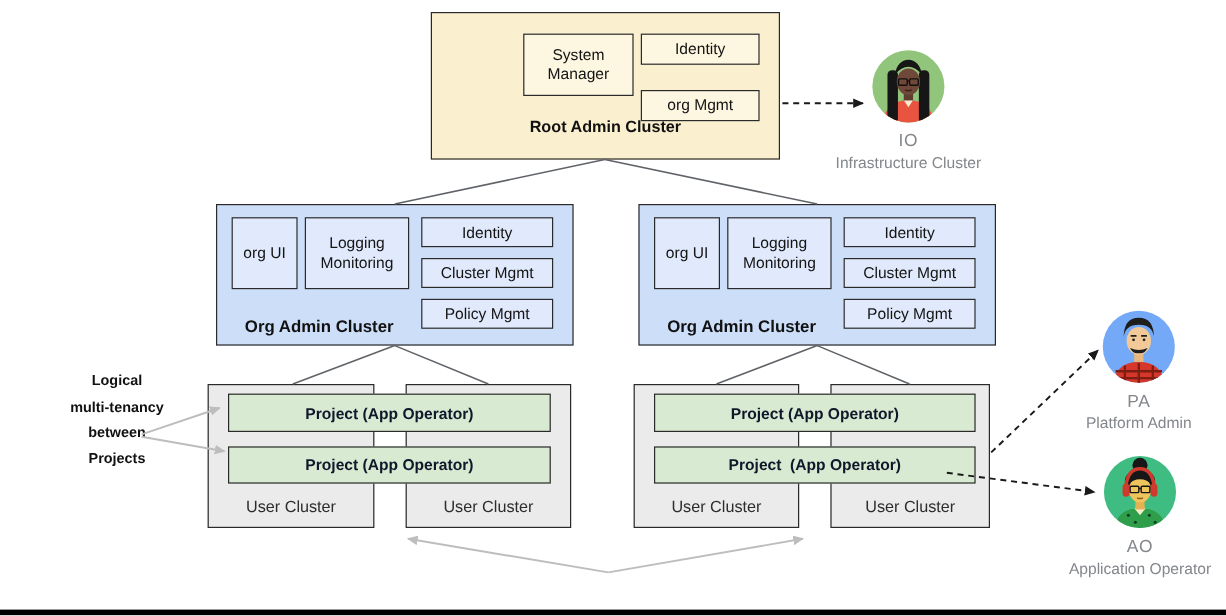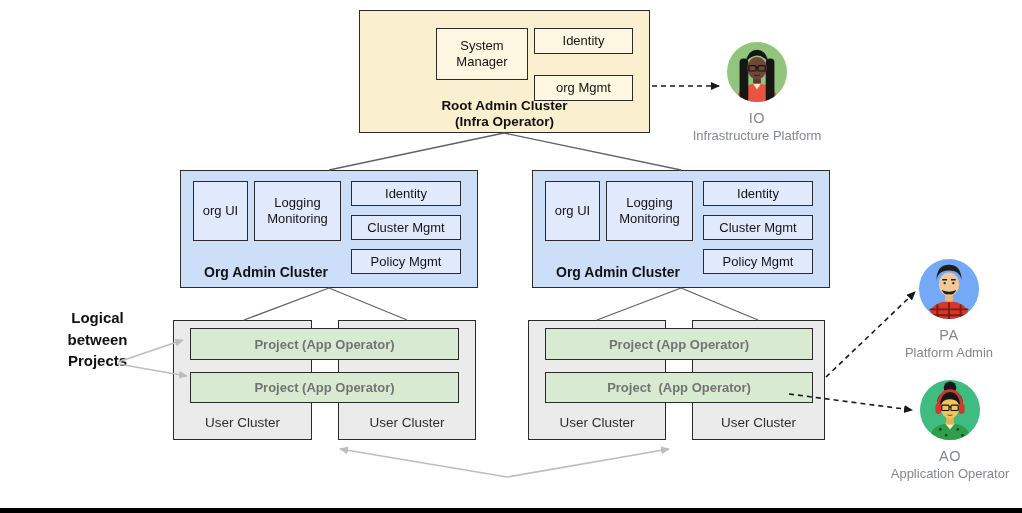--- a/index.html
+++ b/index.html
@@ -18,26 +18,26 @@
 
   .clabel { position:absolute; text-align:center; font-weight:bold; color:#111; }
   .root-label { top:87px; left:0; right:0; font-size:13.5px; line-height:16px; }
   .org-label  { top:93px; left:0; width:170px; font-size:14px; }
 
   .ugroup   { position:absolute; top:320px; height:120px; }
   .ucluster { position:absolute; top:0; height:120px; box-sizing:border-box;
               border:1.6px solid #2a2a2a; background:var(--user_fill); }
   .pbar { position:absolute; box-sizing:border-box; border:1.6px solid #2a2a2a;
           background:var(--project_fill); display:flex; align-items:center; justify-content:center;
-          font-weight:bold; font-size:13px; color:#737373; z-index:2; white-space:pre; }
+          font-weight:bold; font-size:13px; color:#0f172a; z-index:2; white-space:pre; }
   .ulabel { position:absolute; bottom:9px; left:0; right:0; text-align:center;
             font-size:13.5px; color:#2d2d2d; }
 
   .annotation { position:absolute; font-weight:bold; color:#111; text-align:center; }
-  #left-note   { left:5px;  top:307px; width:185px; font-size:15px; line-height:21.5px; }
+  #left-note   { left:5px;  top:307px; width:185px; font-size:12px; line-height:21.5px; }
   #bottom-note { left:257px; top:487px; width:500px; font-size:15.5px; }
 
   .persona { position:absolute; text-align:center; color:#83878c; }
   .persona svg { display:block; margin:0 auto; }
   .p-abbr { margin-top:7px; font-size:14.5px; letter-spacing:.5px; }
   .p-role { margin-top:2px; font-size:13px; }
 
   .io-bg { fill:var(--io_circle); }
   .pa-bg { fill:var(--pa_circle); }
   .ao-bg { fill:var(--ao_circle); }
@@ -53,21 +53,20 @@
 <body>
 
 <div class="canvas">
 
   <div class="cluster root" style="left:359px; top:10px; width:291px; height:123px;">
     <div class="ibox" style="left:76px; top:17px; width:92px; height:52px;">System Manager</div>
     <div class="ibox" style="left:174px; top:17px; width:99px; height:26px;">Identity</div>
     <div class="ibox" style="left:174px; top:51px; width:99px; height:26px;margin-top:13px;">org Mgmt</div>
     <div class="clabel root-label">
       <div>Root Admin Cluster</div>
-      <div>(Infra Operator)</div>
     </div>
   </div>
 
   <div class="cluster org" style="left:180px; top:170px; width:298px; height:118px;">
     <div class="ibox" style="left:12px; top:10px; width:55px; height:60px;">org UI</div>
     <div class="ibox" style="left:73px; top:10px; width:87px; height:60px;">Logging Monitoring</div>
     <div class="ibox" style="left:170px; top:10px; width:110px; height:25px;">Identity</div>
     <div class="ibox" style="left:170px; top:44px; width:110px; height:25px;">Cluster Mgmt</div>
     <div class="ibox" style="left:170px; top:78px; width:110px; height:25px;">Policy Mgmt</div>
     <div class="clabel org-label">Org Admin Cluster</div>
@@ -99,20 +98,21 @@
     </div>
     <div class="ucluster" style="left:164px; width:133px;">
       <div class="ulabel">User Cluster</div>
     </div>
     <div class="pbar" style="left:17px; top:8px; width:268px; height:32px;">Project (App Operator)</div>
     <div class="pbar" style="left:17px; top:52px; width:268px; height:31px;">Project  (App Operator)</div>
   </div>
 
   <div id="left-note" class="annotation">
     <div>Logical</div>
+    <div>multi-tenancy</div>
     <div>between</div>
     <div>Projects</div>
   </div>
 
   <div class="persona" style="left:667px; top:41px; width:180px;">
     <svg width="62" height="62" viewBox="0 0 64 64">
       <defs>
           <clipPath id="cpio">
             <circle cx="32" cy="32" r="31"></circle>
           </clipPath>
@@ -126,21 +126,21 @@
         <rect x="41" y="18" width="9" height="46" rx="4" fill="#161616"></rect>
         <ellipse cx="32" cy="28" rx="10" ry="11.5" fill="#70483A"></ellipse>
         <path d="M20,22 Q23,9 32,9 Q41,9 44,22 Q38,15 32,15 Q26,15 20,22 Z" fill="#161616"></path>
         <rect x="23.5" y="25.5" width="7.5" height="5.5" rx="1" fill="none" stroke="#101010" stroke-width="1.2"></rect>
         <rect x="33" y="25.5" width="7.5" height="5.5" rx="1" fill="none" stroke="#101010" stroke-width="1.2"></rect>
         <line x1="31" y1="27.5" x2="33" y2="27.5" stroke="#101010" stroke-width="1.2"></line>
         <path d="M29,35 Q32,36.5 35,35" stroke="#3c2418" stroke-width="1.2" fill="none"></path>
       </g>
     </svg>
     <div class="p-abbr">IO</div>
-    <div class="p-role">Infrastructure Platform</div>
+    <div class="p-role">Infrastructure Cluster</div>
   </div>
 
   <div class="persona" style="left:859px; top:258px; width:180px;">
     <svg width="62" height="62" viewBox="0 0 64 64">
       <defs>
           <clipPath id="cppa">
             <circle cx="32" cy="32" r="31"></circle>
           </clipPath>
         </defs>
       <circle cx="32" cy="32" r="31" class="pa-bg"></circle>

